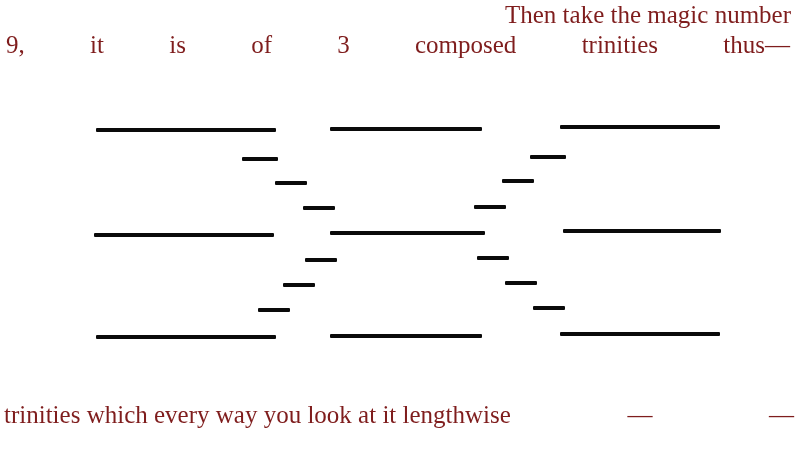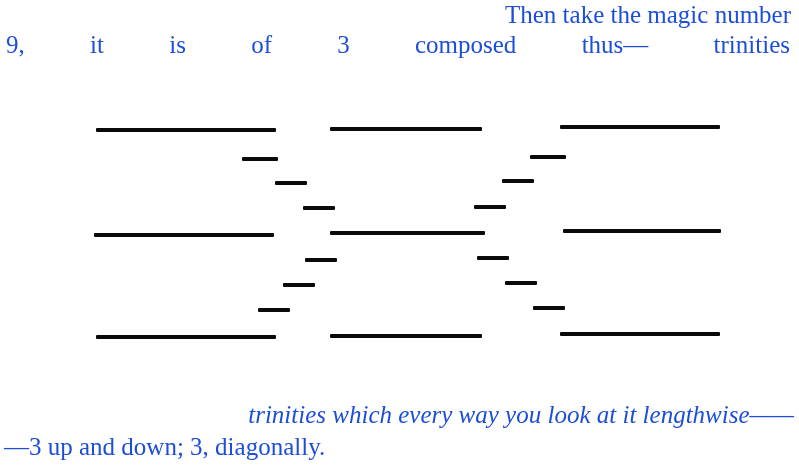--- a/index.html
+++ b/index.html
@@ -18,21 +18,21 @@
     position: relative;
     width: 799px;
     height: 472px;
   }
 
   
   .text-line {
     position: absolute;
     font-size: 25px;
     line-height: 30px;
-    color: #1d4ed8;
+    color: #7f1d1d;
     white-space: nowrap;
     font-weight: 400;
   }
   .line-top {
     left: 0;
     top: 0;
     width: 799px;
     text-align: right;
     padding-right: 8px;
     box-sizing: border-box;
@@ -46,22 +46,21 @@
     font-size: 25px;
   }
   .line-justified span {
     white-space: nowrap;
   }
   .line-bottom-1 {
     left: 4px;
     top: 400px;
     width: 790px;
     display: flex;
-    justify-content: flex-end;
-    font-style: italic;
+    justify-content: space-between;
   }
   .line-bottom-1 span { white-space: nowrap; }
   .line-bottom-2 {
     left: 4px;
     top: 432px;
   }
 
   
   .figure {
     position: absolute;
@@ -86,22 +85,22 @@
 
   <div class="text-line line-top">Then take the magic number</div>
 
   <div class="text-line line-justified">
     <span>9,</span>
     <span>it</span>
     <span>is</span>
     <span>of</span>
     <span>3</span>
     <span>composed</span>
+    <span>trinities</span>
     <span>thus—</span>
-    <span>trinities</span>
   </div>
 
   <div class="figure">
 
   <div class="stroke h-long" style="left: 96px; top: 28px; width: 180px; background: rgb(10, 10, 10);"></div>
       <div class="stroke h-long" style="left: 330px; top: 27px; width: 152px; background: rgb(10, 10, 10);"></div>
       <div class="stroke h-long" style="left: 560px; top: 25px; width: 160px; background: rgb(10, 10, 10);"></div>
       <div class="stroke h-long" style="left: 94px; top: 133px; width: 180px; background: rgb(10, 10, 10);"></div>
       <div class="stroke h-long" style="left: 330px; top: 131px; width: 155px; background: rgb(10, 10, 10);"></div>
       <div class="stroke h-long" style="left: 563px; top: 129px; width: 158px; background: rgb(10, 10, 10);"></div>
@@ -121,15 +120,14 @@
       <div class="stroke h-short" style="left: 258px; top: 208px; width: 32px; background: rgb(10, 10, 10);"></div>
       <div class="stroke h-short" style="left: 533px; top: 206px; width: 32px; background: rgb(10, 10, 10);"></div>
     </div>
 
   <div class="text-line line-bottom-1">
     <span>trinities which every way you look at it lengthwise</span>
     <span>—</span>
     <span>—</span>
   </div>
 
-  <div class="text-line line-bottom-2">—3 up and down;   3,   diagonally.</div>
 
 </div>
 
 </body></html>

